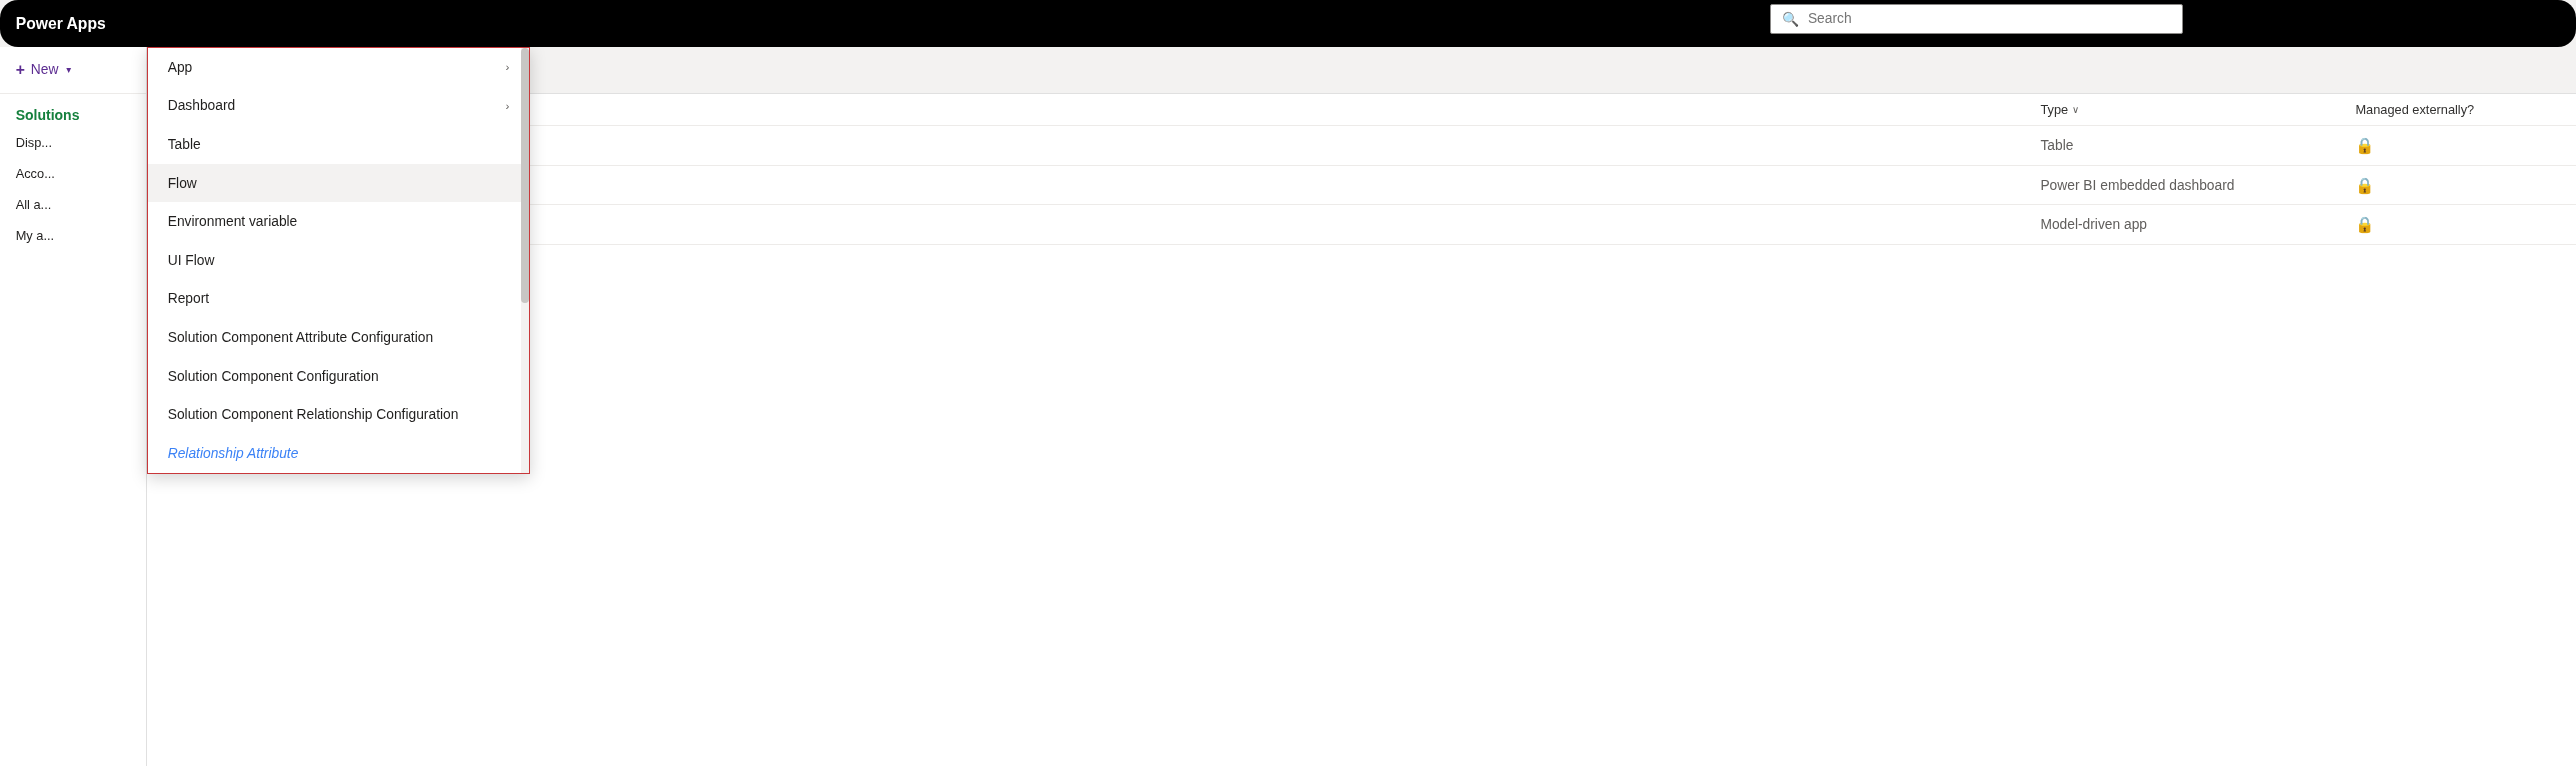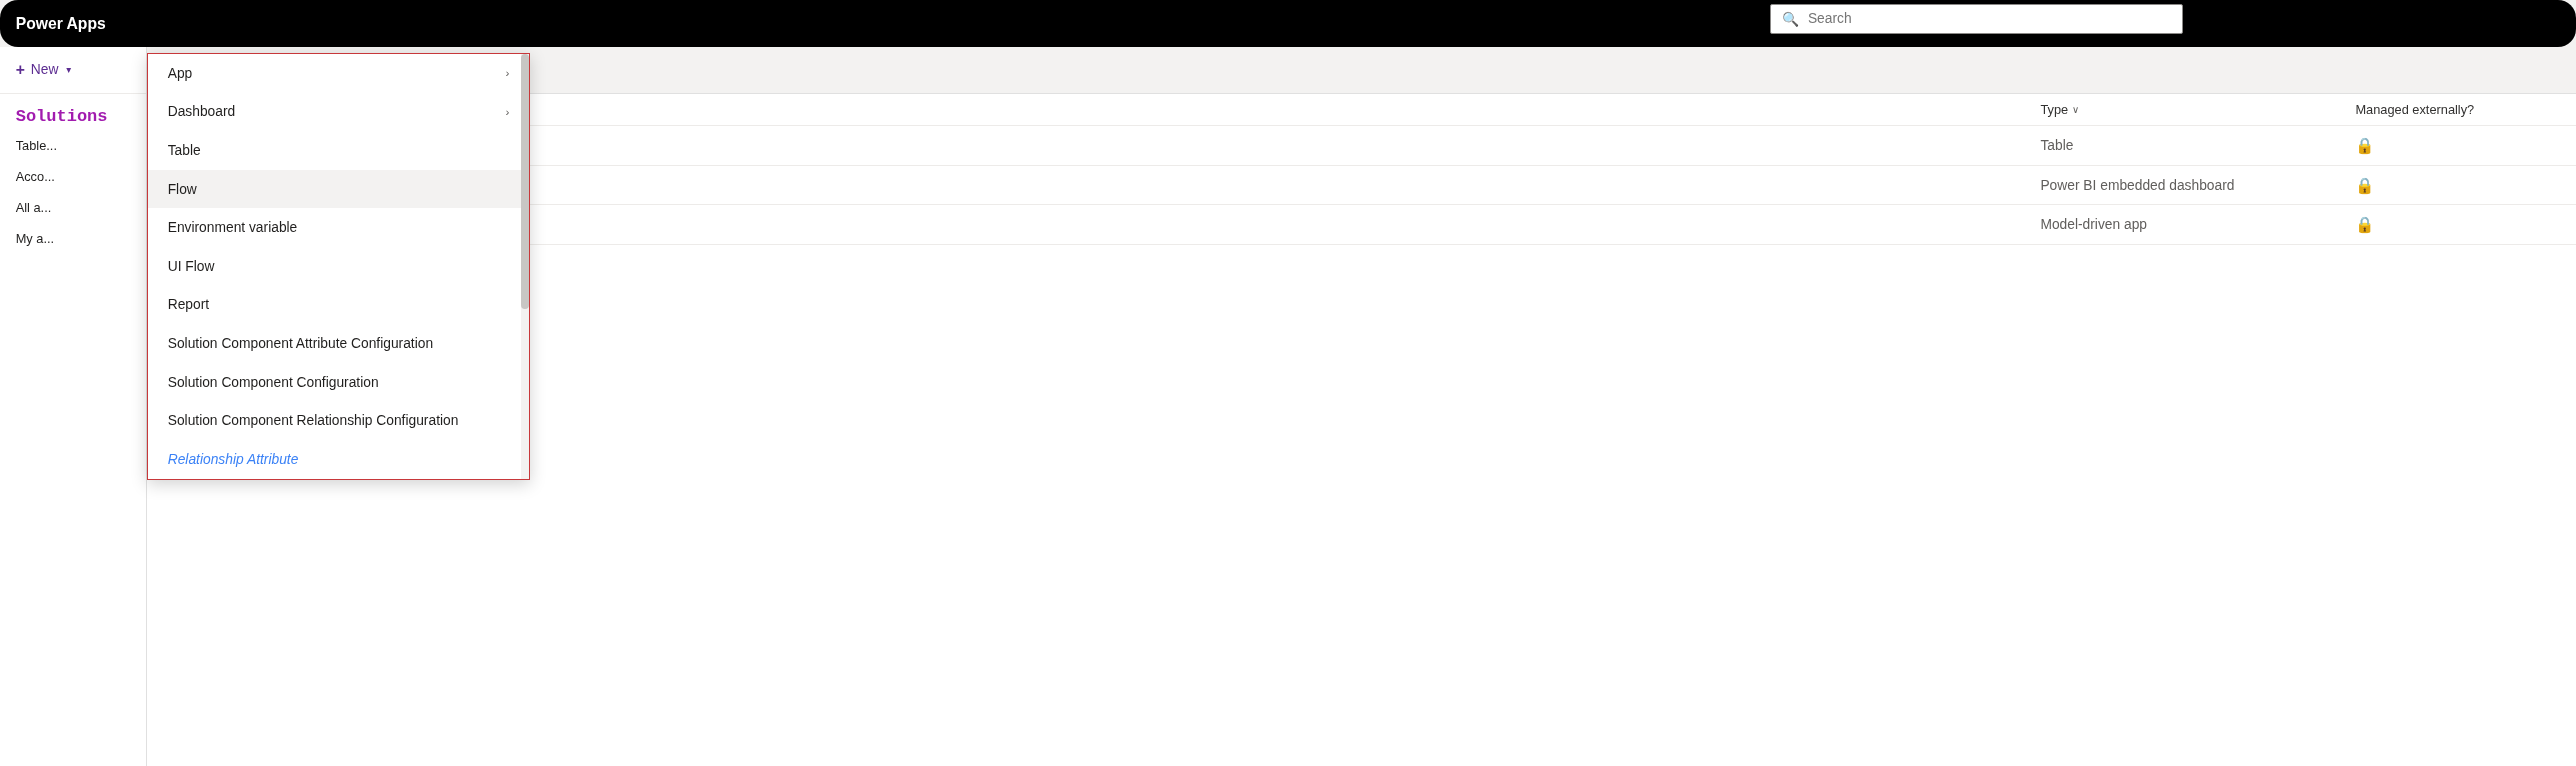--- a/index.html
+++ b/index.html
@@ -48,25 +48,24 @@
       font-weight: 500;
       color: #5c2d91;
       cursor: pointer;
       border-bottom: 1px solid #edebe9;
       background: #fff;
     }
     .plus-icon { font-size: 15.7px; font-weight: 700; color: #5c2d91; }
     .chevron-down { font-size: 9.8px; color: #5c2d91; margin-left: 2px; }
 
     .sidebar-section-label {
-      font-size: 17px;
+      font-size: 14px;
       font-weight: 600;
       padding: 13.8px 15.7px 3.9px 15.7px;
-      color: #a21caf;
-      font-family: Liberation Mono, monospace;
+      color: #15803d;
     }
 
     .sidebar-item {
       padding: 7.9px 15.7px;
       font-size: 12.8px;
       color: #201f1e;
       cursor: pointer;
     }
 
     
@@ -248,34 +247,34 @@
 
     <div class="sidebar-new-btn">
       <span class="plus-icon">+</span>
       <span>New</span>
       <span class="chevron-down">▾</span>
     </div>
 
     <div class="sidebar-section-label">Solutions</div>
 
     <div class="sidebar-item">
-      <span>Table...</span>
+      <span>Disp...</span>
     </div>
     <div class="sidebar-item">
       <span>Acco...</span>
     </div>
     <div class="sidebar-item">
       <span>All a...</span>
     </div>
     <div class="sidebar-item">
       <span>My a...</span>
     </div>
   </div>
 
-  <div class="dropdown-overlay" style="position:absolute; top:6px; left:147px;">
+  <div class="dropdown-overlay" style="position:absolute; top:0; left:147px;">
 
     <div class="dropdown-item">
       <span>App</span>
       <span class="dropdown-item-arrow">›</span>
     </div>
 
     <div class="dropdown-item">
       <span>Dashboard</span>
       <span class="dropdown-item-arrow">›</span>
     </div>

